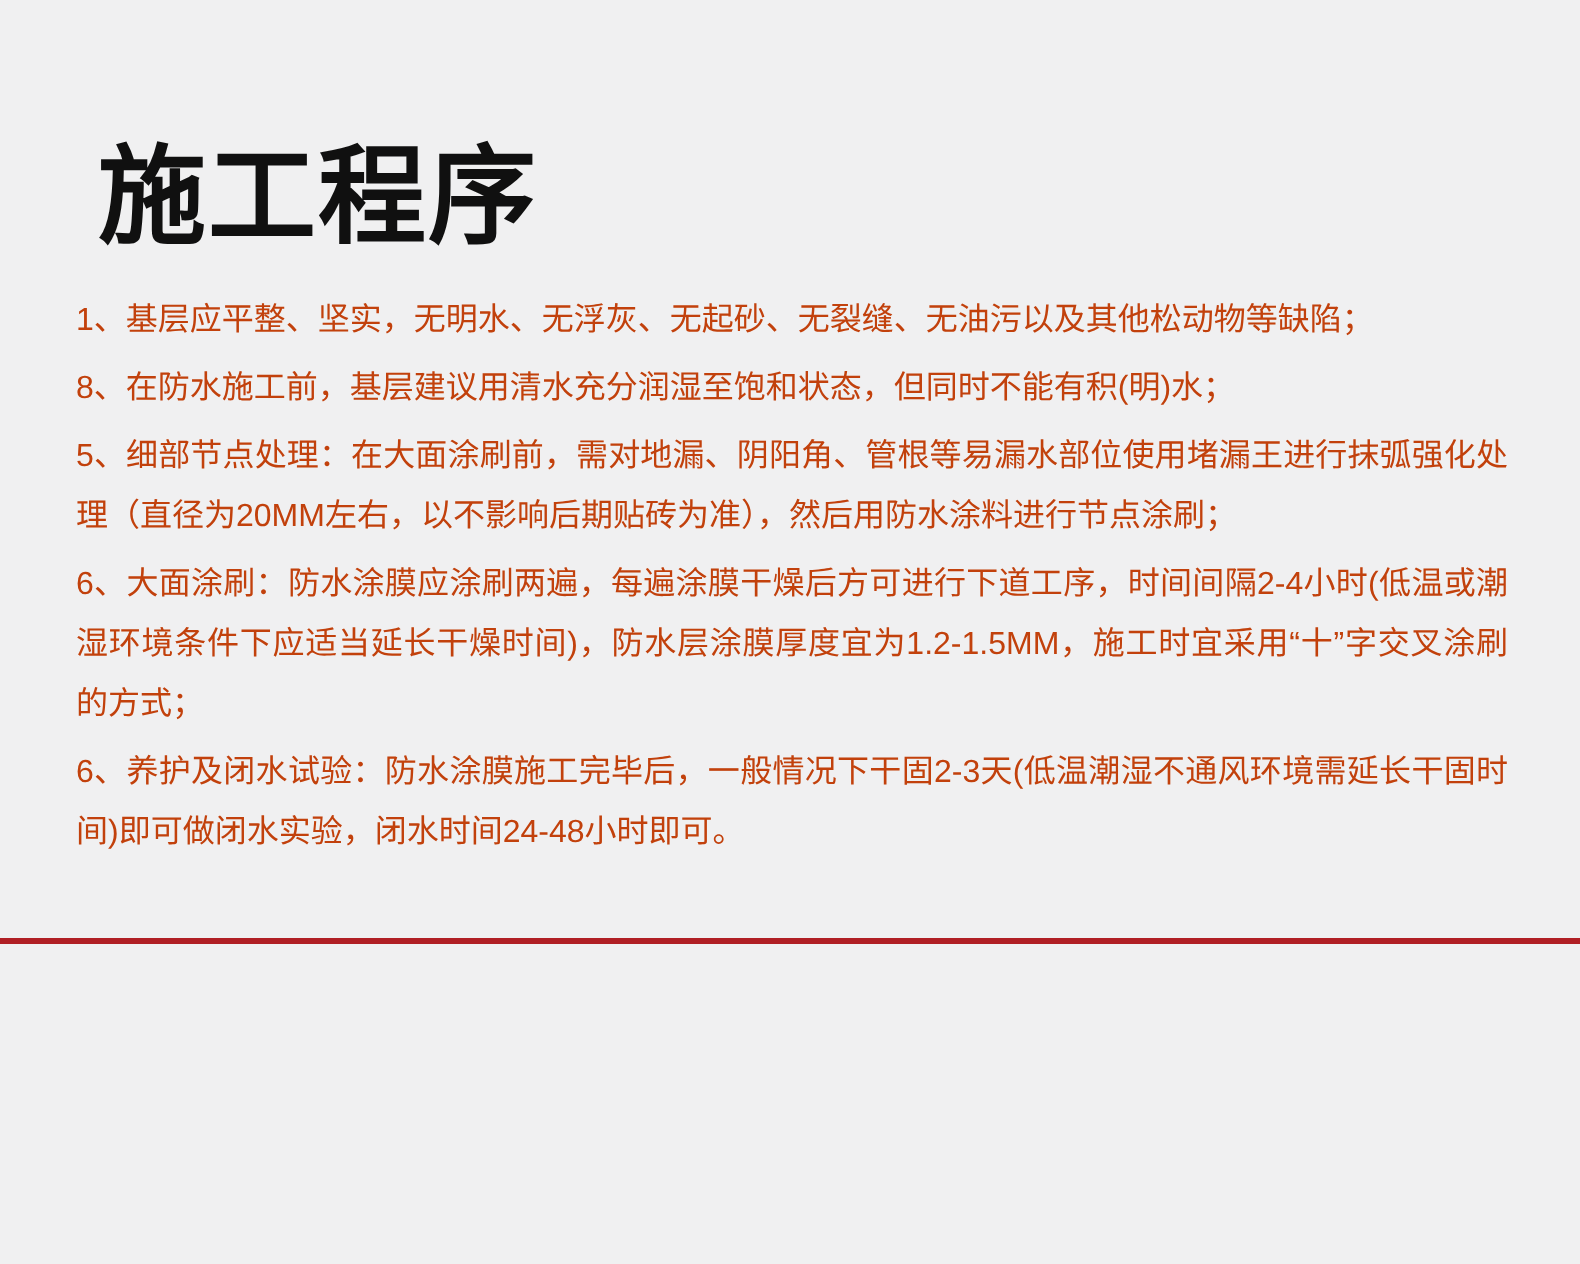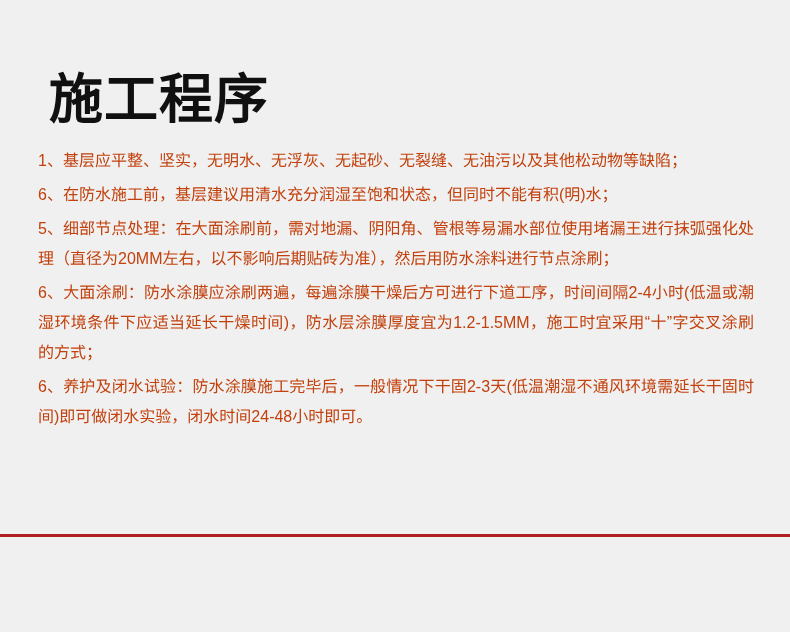--- a/index.html
+++ b/index.html
@@ -3,21 +3,21 @@
 <meta charset="utf-8">
 <style>
   html, body {
     margin: 0;
     padding: 0;
     background: #f0f0f1;
   }
   .page {
     position: relative;
     width: 790px;
-    height: 537px;
+    height: 472px;
     background: #f0f0f1;
     overflow: hidden;
     font-family: "Liberation Sans", "DejaVu Sans", sans-serif;
   }
   .page-title {
     position: absolute;
     left: 49px;
     top: 68px;
     margin: 0;
     font-size: 54px;
@@ -51,21 +51,21 @@
 </style>
 </head>
 <body>
 
 <div class="page">
 
   <h1 class="page-title">施工程序</h1>
 
   <div class="content">
     <p class="item">1、基层应平整、坚实，无明水、无浮灰、无起砂、无裂缝、无油污以及其他松动物等缺陷；</p>
-    <p class="item">6、在防水施工前，基层建议用清水充分润湿至饱和状态，但同时不能有积(明)水；</p>
+    <p class="item">8、在防水施工前，基层建议用清水充分润湿至饱和状态，但同时不能有积(明)水；</p>
     <p class="item">5、细部节点处理：在大面涂刷前，需对地漏、阴阳角、管根等易漏水部位使用堵漏王进行抹弧强化处理（直径为20MM左右，以不影响后期贴砖为准），然后用防水涂料进行节点涂刷；</p>
     <p class="item">6、大面涂刷：防水涂膜应涂刷两遍，每遍涂膜干燥后方可进行下道工序，时间间隔2-4小时(低温或潮湿环境条件下应适当延长干燥时间)，防水层涂膜厚度宜为1.2-1.5MM，施工时宜采用“十”字交叉涂刷的方式；</p>
     <p class="item">6、养护及闭水试验：防水涂膜施工完毕后，一般情况下干固2-3天(低温潮湿不通风环境需延长干固时间)即可做闭水实验，闭水时间24-48小时即可。</p>
   </div>
 
   <div class="accent-bar" style="background: rgb(176, 31, 36);"></div>
 
 </div>
 
 </body></html>

